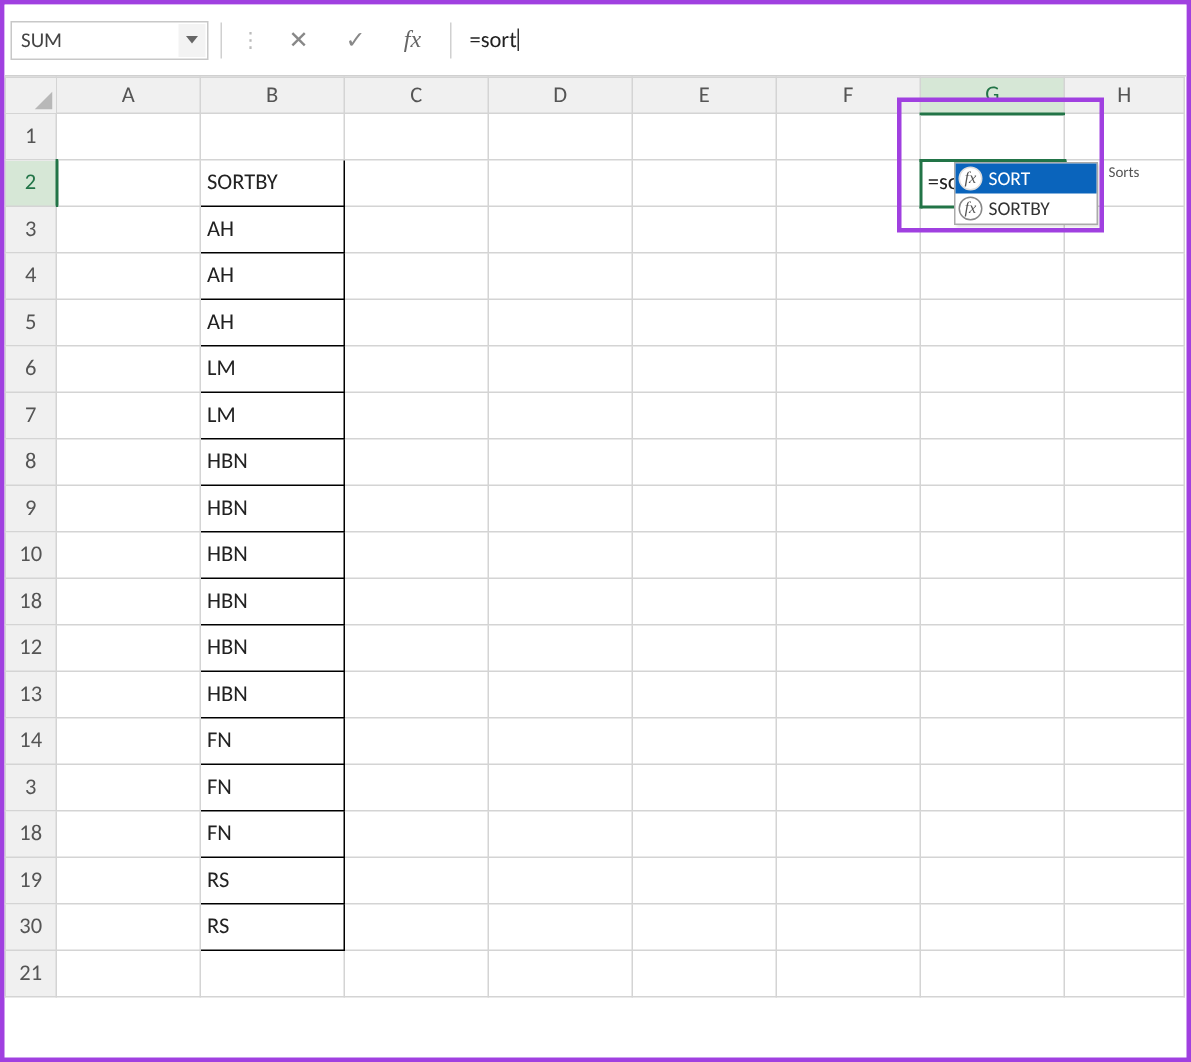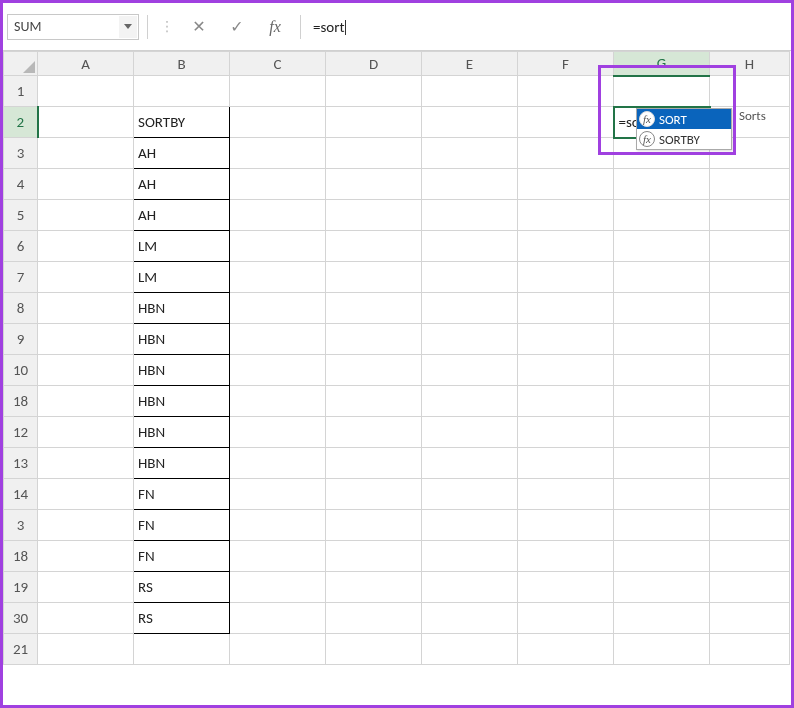--- a/index.html
+++ b/index.html
@@ -107,21 +107,21 @@
     display: inline-flex; align-items: center; justify-content: center;
     font-family: "Times New Roman", serif;
     font-style: italic;
     font-size: 11px;
     background: #fff;
     color: #555;
   }
   .ac-row.sel .fx-badge { border-color: #ddd; color: #555; }
   .ac-hint {
     position: absolute;
-    font-size: 13px;
+    font-size: 10px;
     color: #555;
     background: #fff;
     padding: 0 4px;
   }
   .annot {
     position: absolute;
     border: 3px solid #a040e0;
     pointer-events: none;
   }
 </style>

